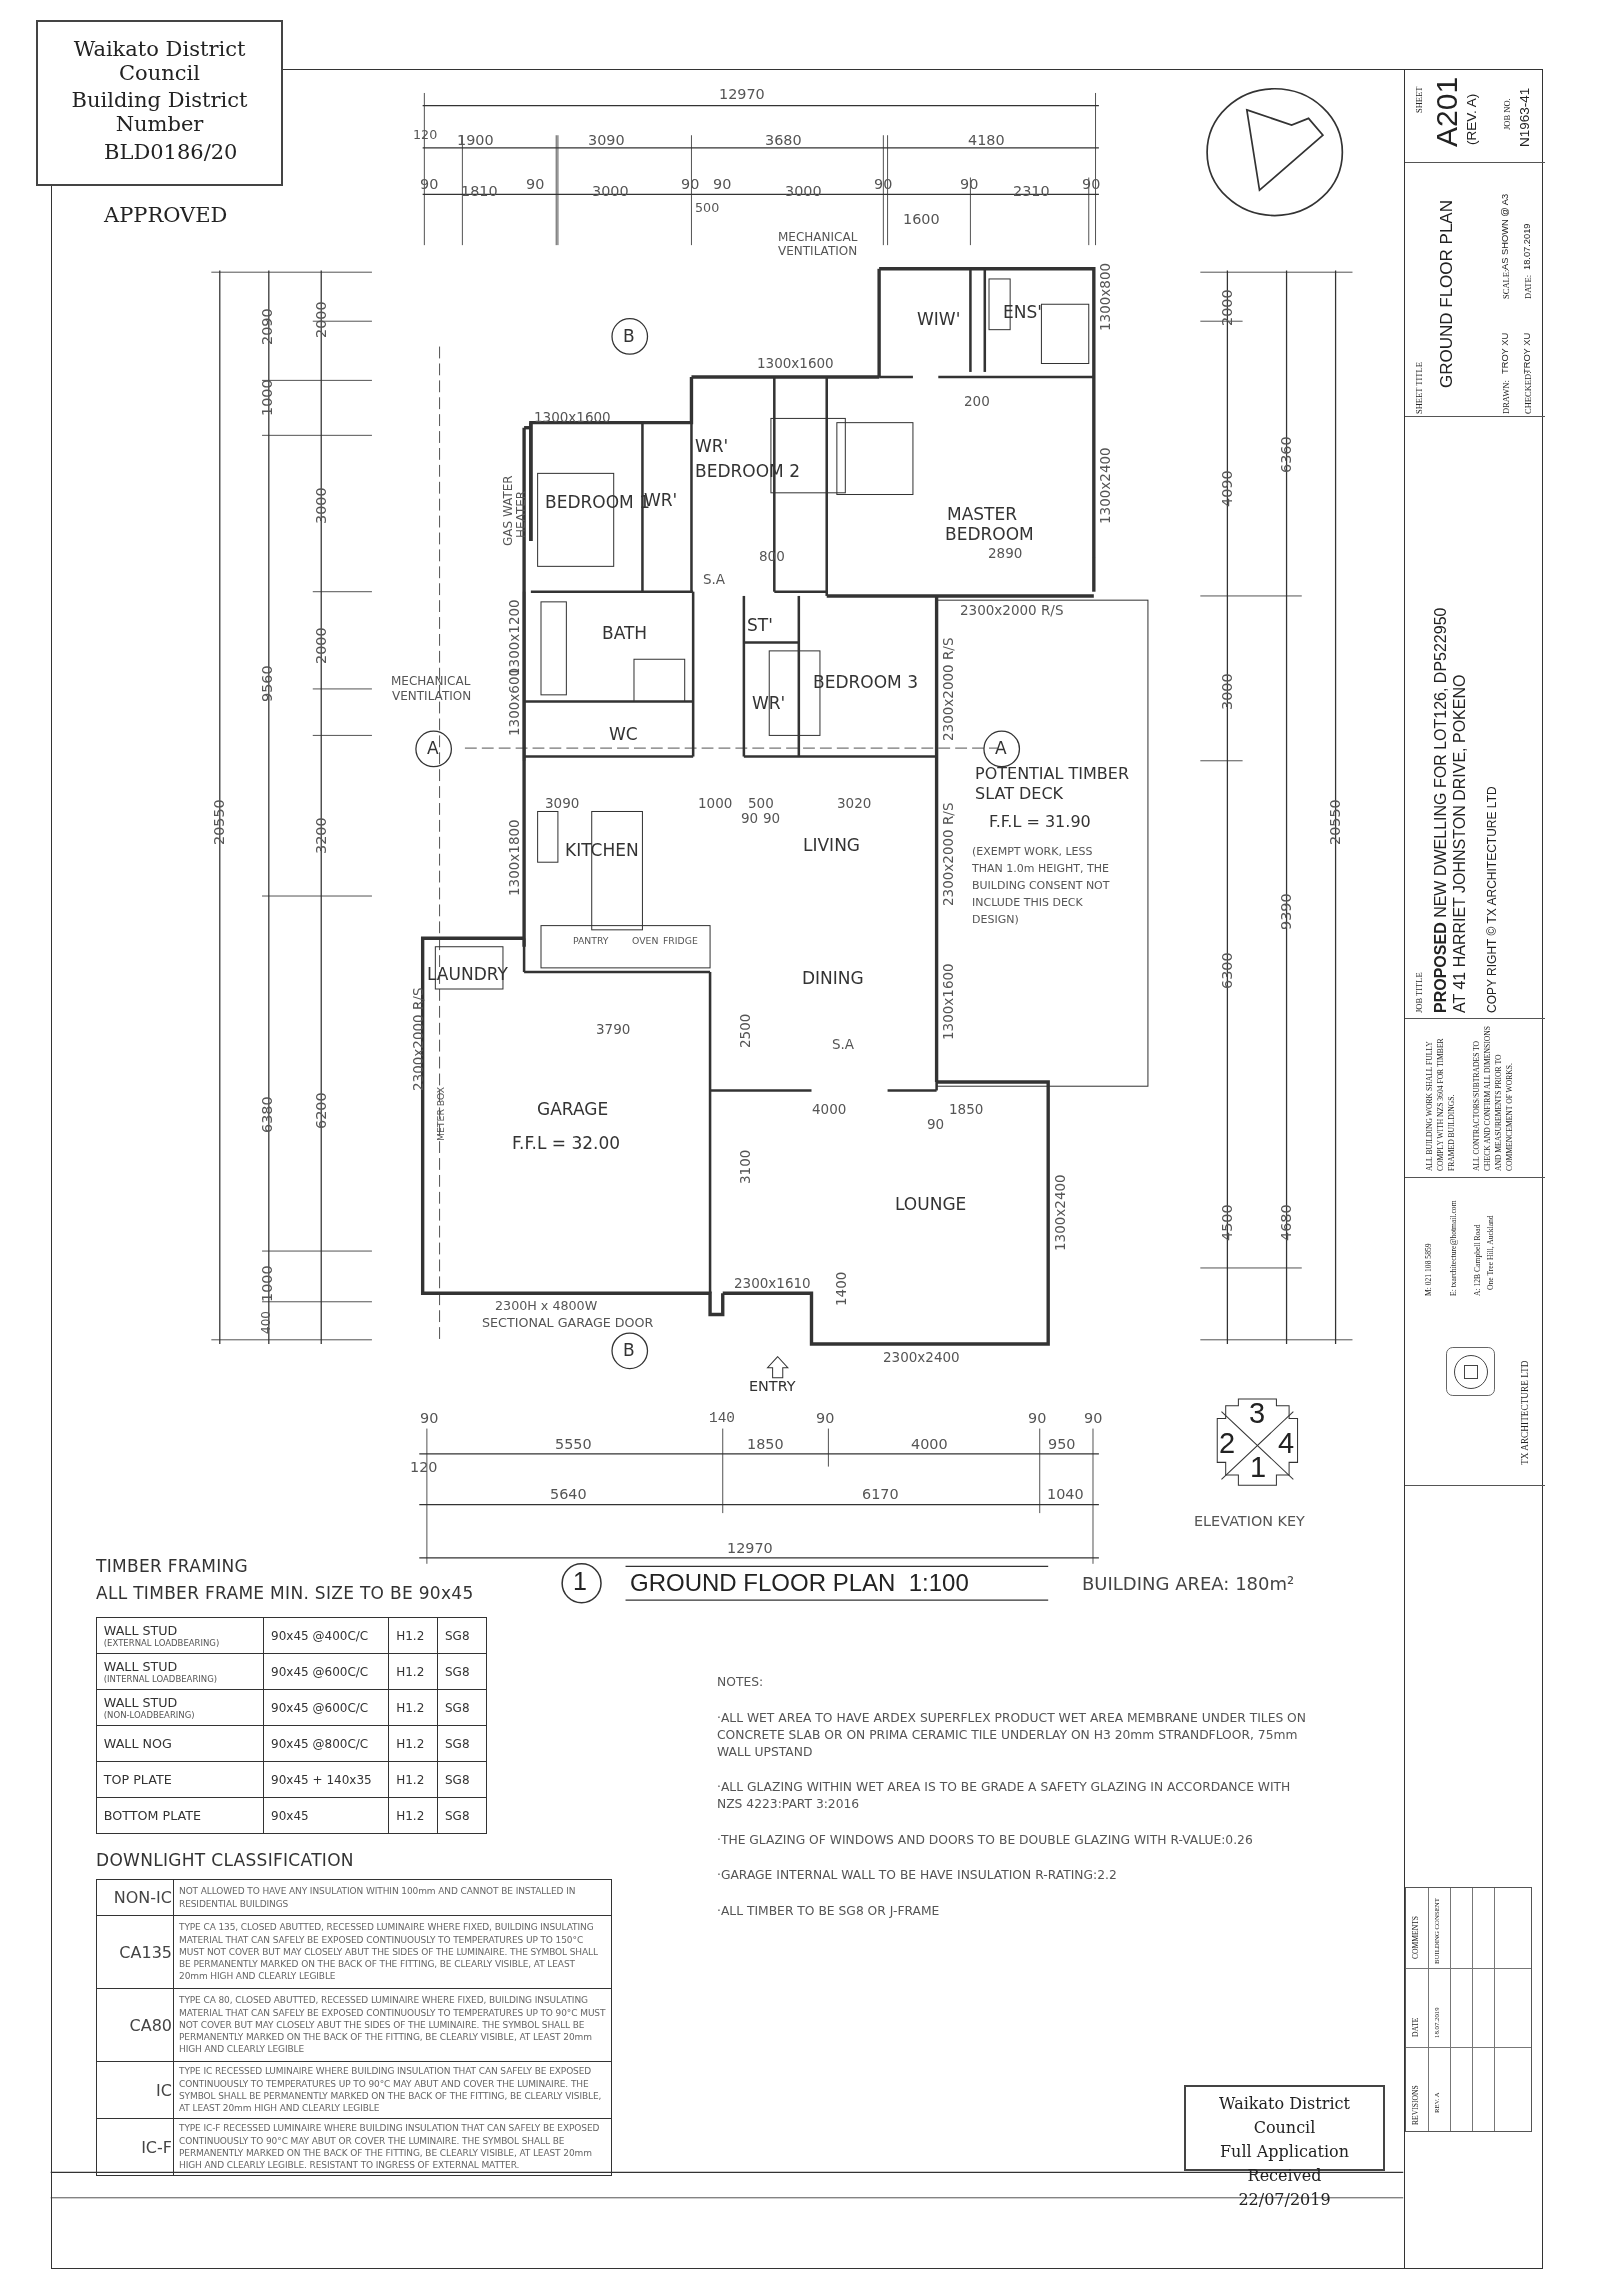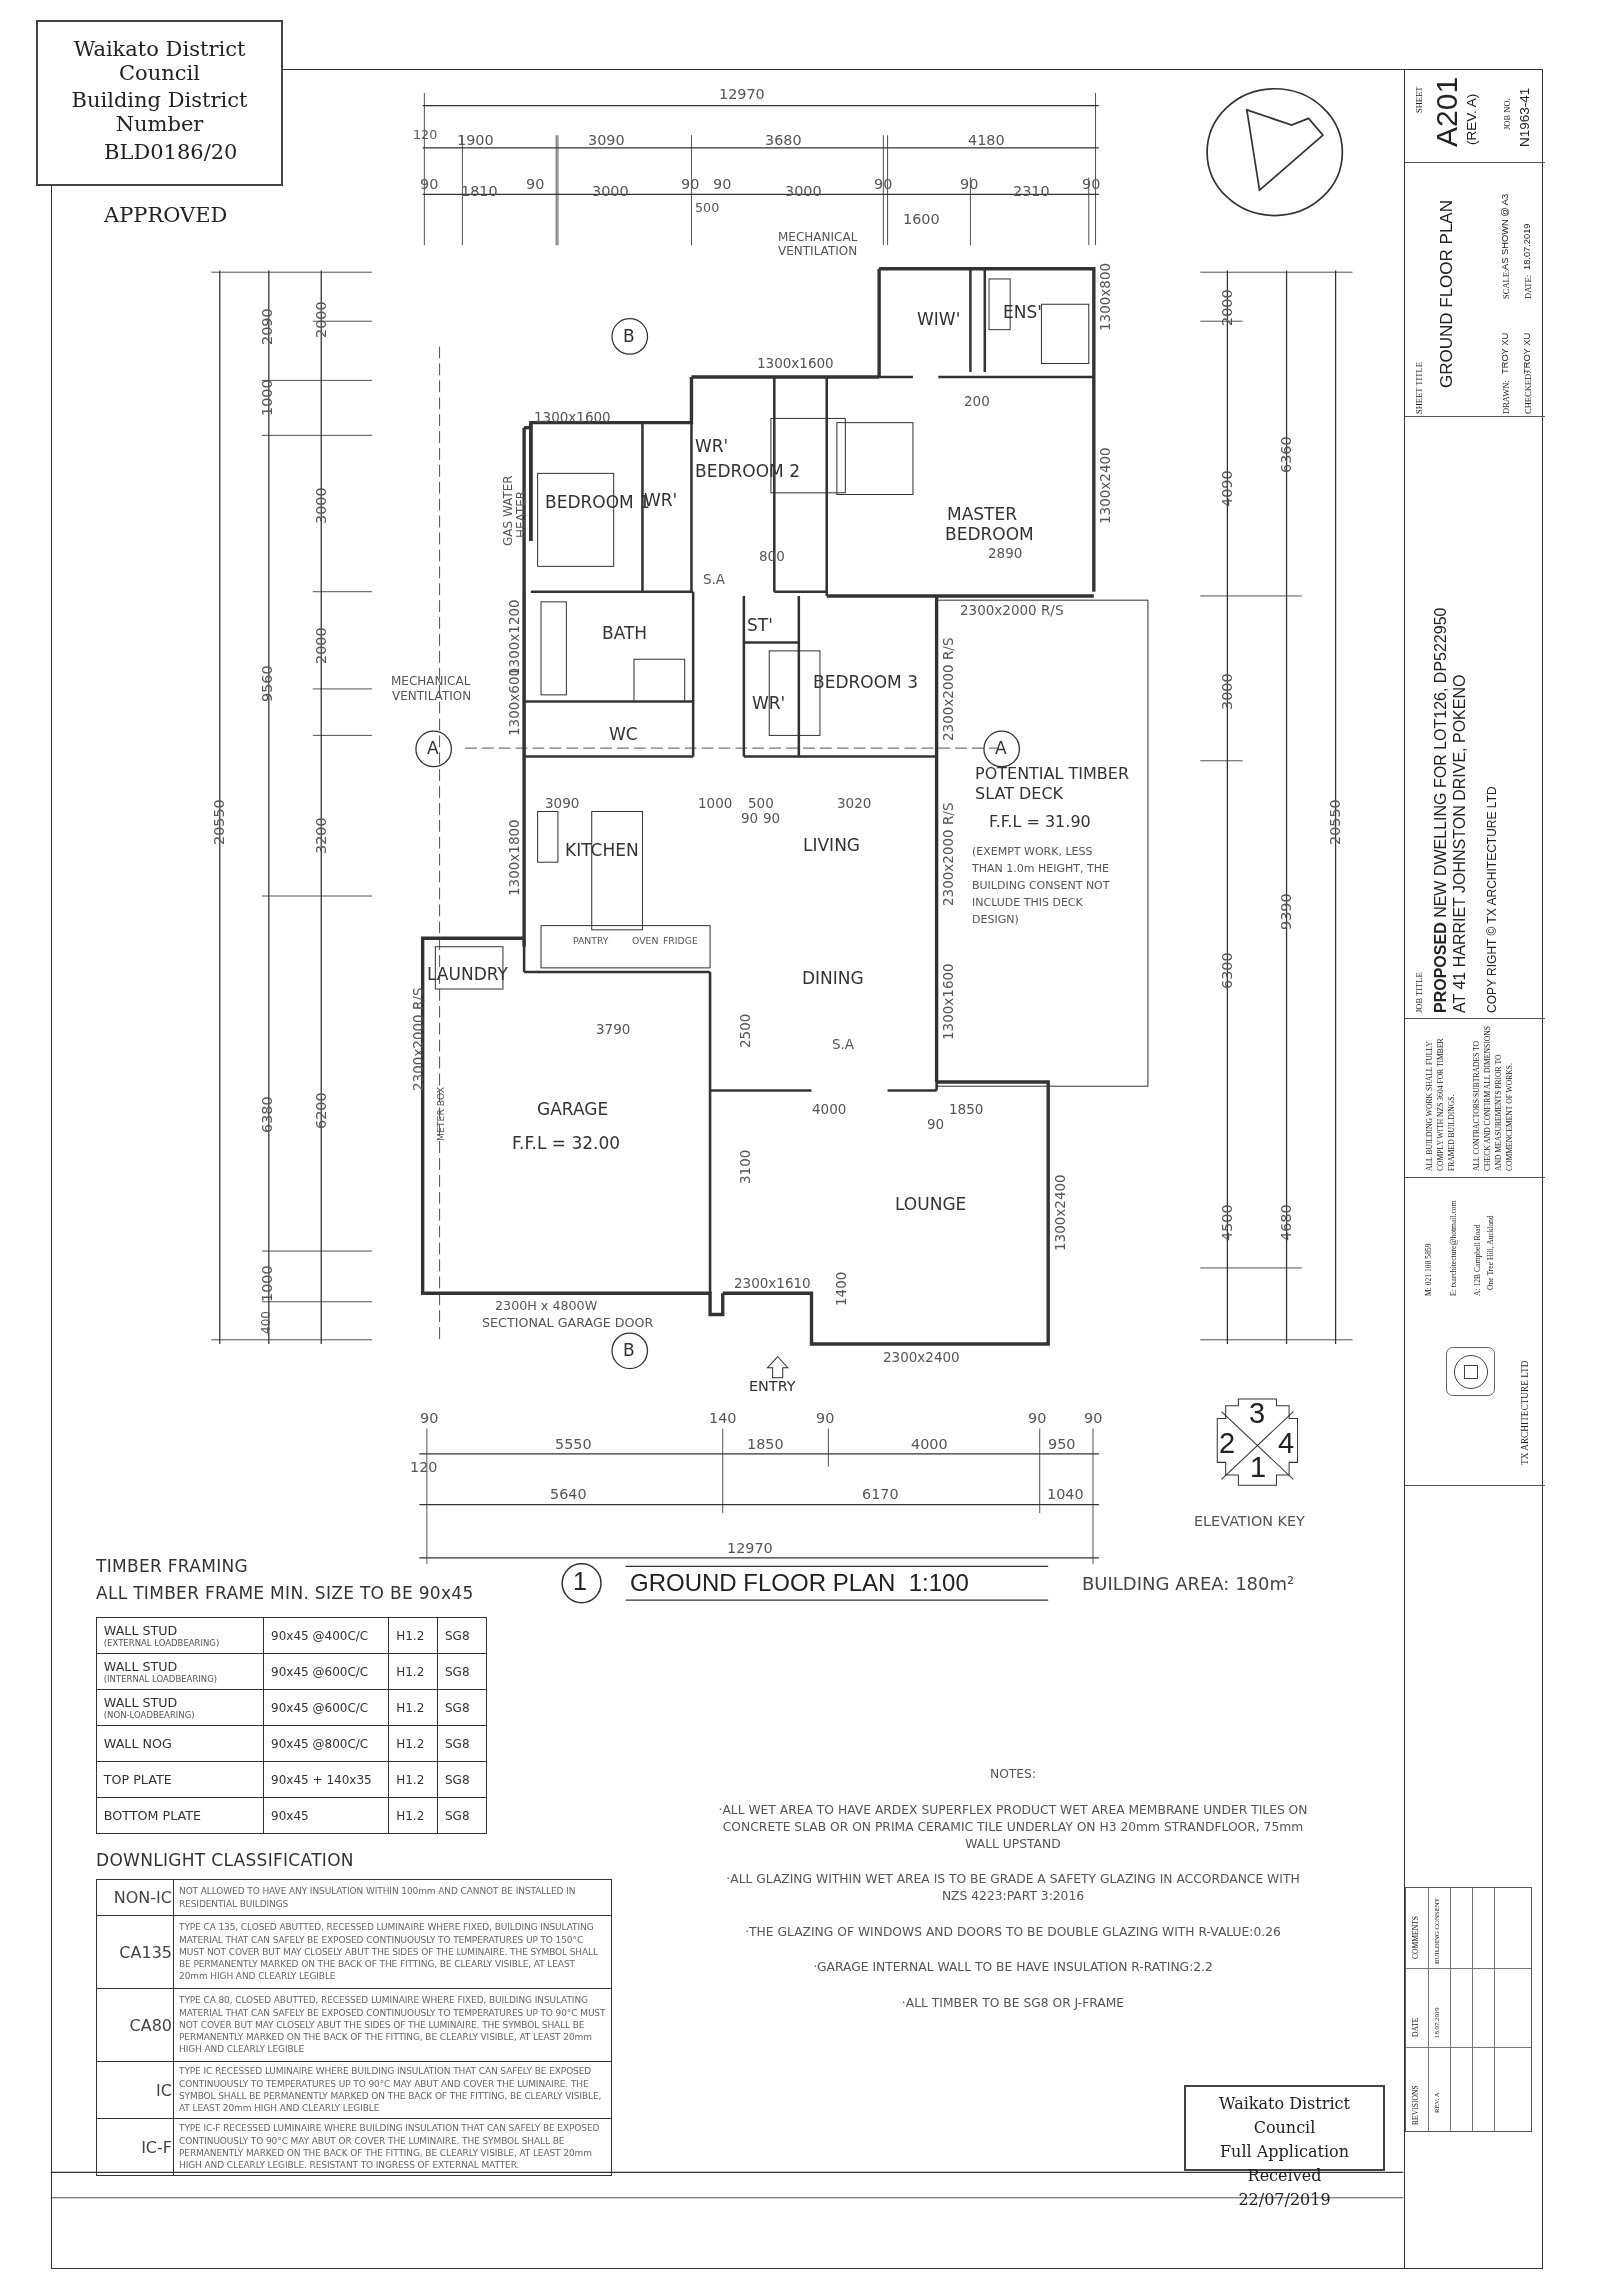--- a/index.html
+++ b/index.html
@@ -25,21 +25,21 @@
   table.tf{position:absolute;border-collapse:collapse;font-family:"DejaVu Sans",sans-serif;color:#333;}
   table.tf td{border:1.7px solid #333;padding:0 6.8px;}
   .tf .main{font-size:12.7px;display:block;}
   .tf .sub{font-size:8.5px;display:block;color:#555;}
   .tf .ctr{text-align:left;font-size:12px;}
   table.dl{position:absolute;border-collapse:collapse;color:#444;}
   table.dl td{border:1.7px solid #333;}
   table.dl td.cls{width:74px;text-align:right;font-size:16px;color:#444;}
   table.dl td.desc{font-size:9px;line-height:12.3px;padding:1.7px 5px;color:#666;letter-spacing:-0.1px;}
   .heading{position:absolute;font-size:17px;color:#333;letter-spacing:0.3px;}
-  .notes{position:absolute;left:717px;top:1766px;width:592px;font-size:12.3px;color:#555;line-height:17px;text-align:center;}
+  .notes{position:absolute;left:717px;top:1674px;width:592px;font-size:12.3px;color:#555;line-height:17px;}
   .notes p{margin:0 0 18.6px 0;}
   .room{position:absolute;font-size:17px;color:#333;white-space:nowrap;}
   .dim{position:absolute;font-size:14.4px;color:#555;white-space:nowrap;}
   .small{position:absolute;font-size:12px;color:#555;white-space:nowrap;}
 </style>
 </head>
 <body>
 
 <div class="sheet-border"></div>
 
@@ -237,21 +237,21 @@
 <div class="dim rot" style="left:1278px;top:930px;">9390</div>
 <div class="dim rot" style="left:1278px;top:1241px;">4680</div>
 <div class="dim rot" style="left:1219px;top:326px;">2000</div>
 <div class="dim rot" style="left:1219px;top:507px;">4090</div>
 <div class="dim rot" style="left:1219px;top:710px;">3000</div>
 <div class="dim rot" style="left:1219px;top:989px;">6300</div>
 <div class="dim rot" style="left:1219px;top:1241px;">4500</div>
 
 <div class="dim" style="left:420px;top:1410px;">90</div>
 <div class="dim" style="left:555px;top:1436px;">5550</div>
-<div class="dim" style="left:709px;top:1410px;">140</div>
+<div class="dim" style="left:709px;top:1410px;font-family:Liberation Mono, monospace;">140</div>
 <div class="dim" style="left:747px;top:1436px;">1850</div>
 <div class="dim" style="left:816px;top:1410px;">90</div>
 <div class="dim" style="left:911px;top:1436px;">4000</div>
 <div class="dim" style="left:1028px;top:1410px;">90</div>
 <div class="dim" style="left:1048px;top:1436px;">950</div>
 <div class="dim" style="left:1084px;top:1410px;">90</div>
 <div class="dim" style="left:410px;top:1459px;">120</div>
 <div class="dim" style="left:550px;top:1486px;">5640</div>
 <div class="dim" style="left:862px;top:1486px;">6170</div>
 <div class="dim" style="left:1047px;top:1486px;">1040</div>

